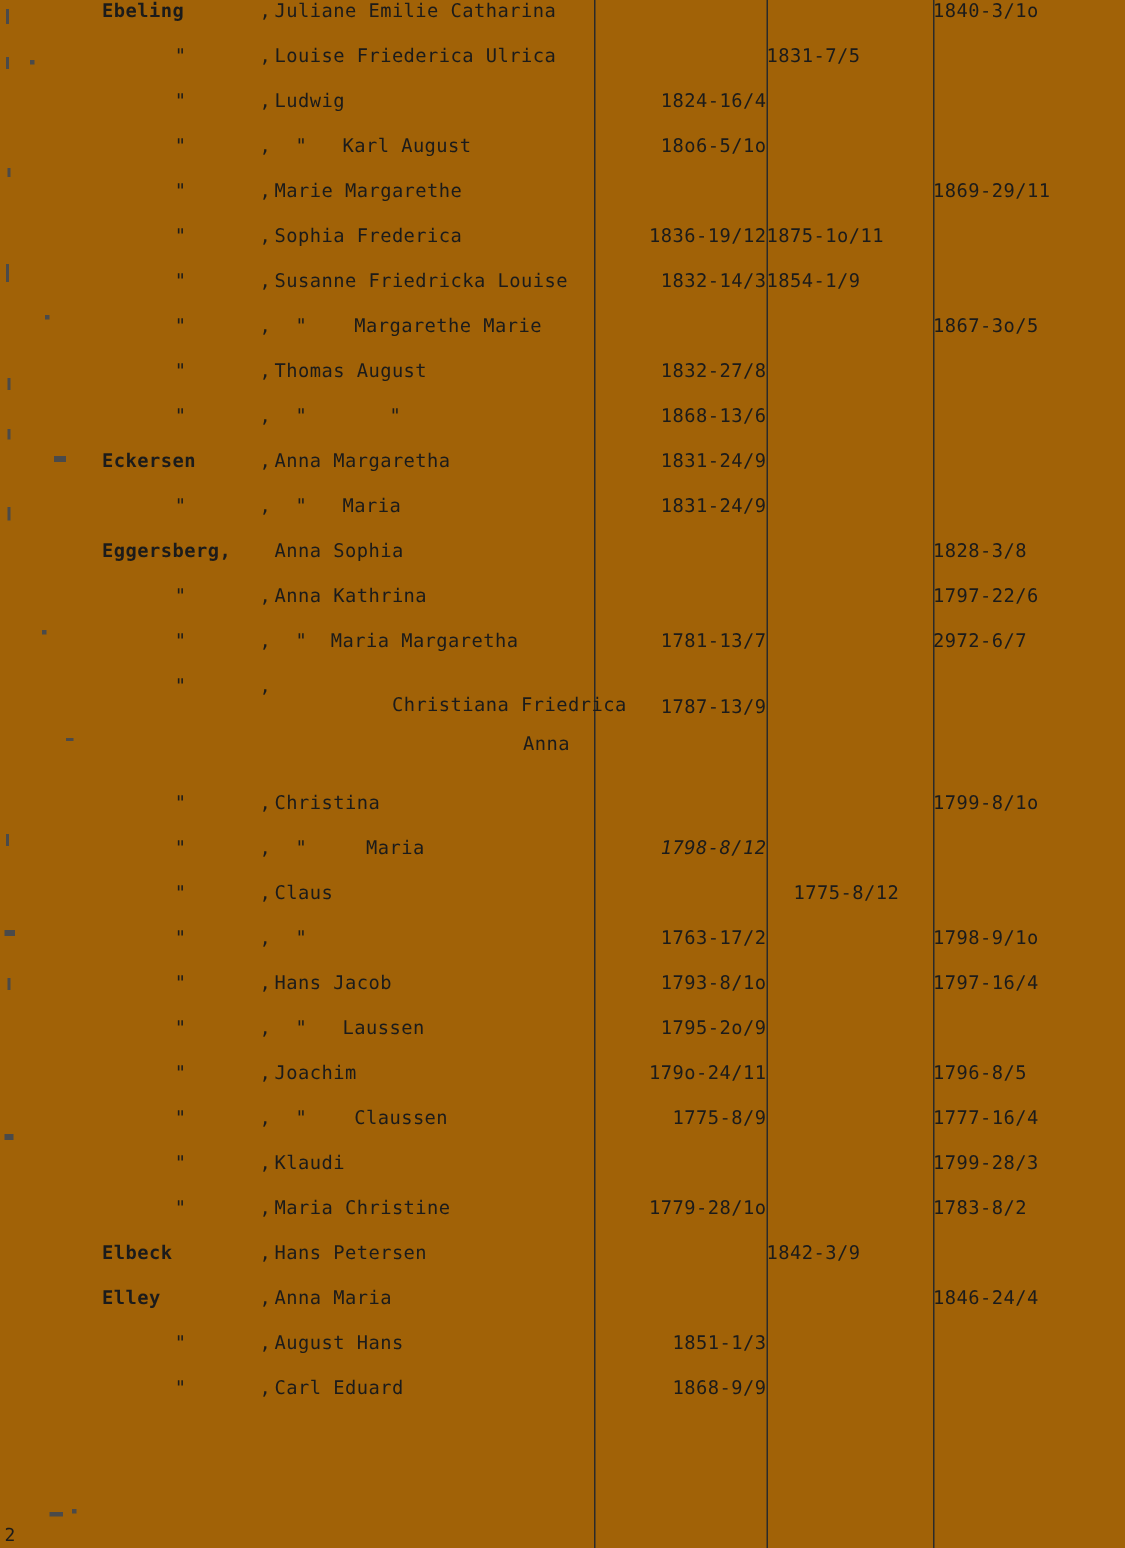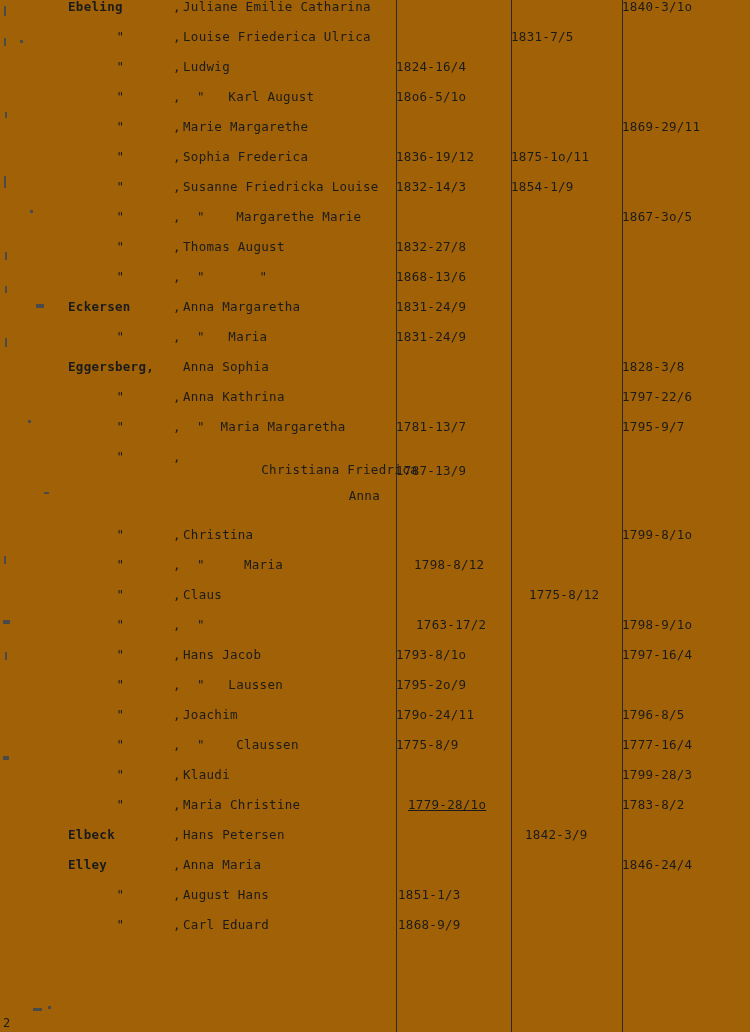--- a/index.html
+++ b/index.html
@@ -55,21 +55,21 @@
     font-size: 12.5px;
     line-height: 13px;
     color: #1b1b1b;
     letter-spacing: 0.3px;
     white-space: pre;
   }
   .c-mark   { width: 68px; }
   .c-sur    { width: 105px; }
   .c-comma  { width: 10px;  text-align: left; }
   .c-given  { width: 213px; }
-  .c-d1     { width: 115px; padding-left: 6px; }
+  .c-d1     { width: 115px; padding-left: 6px; text-align: right; }
   .c-d2     { width: 111px; padding-left: 7px; }
   .c-d3     { width: 128px; padding-left: 8px; }
 
   .row { height: 30px; }
   .surname   { font-weight: 700; }
   .ditto     { display: inline-block; width: 100%; text-align: center; }
   .ditto-in  { display: inline-block; padding-left: 14px; }
   .given-2nd { display: block; text-align: right; padding-right: 16px; }
 
   .page-number {
@@ -256,21 +256,21 @@
         <td class="c-d3">1797-22/6</td>
       </tr>
 
       <tr class="row">
         <td class="c-mark"></td>
         <td class="c-sur"><span class="ditto">"</span></td>
         <td class="c-comma">,</td>
         <td class="c-given"><span class="ditto-in">"  Maria Margaretha</span></td>
         <td class="c-d1">1781-13/7</td>
         <td class="c-d2"></td>
-        <td class="c-d3">1795-9/7</td>
+        <td class="c-d3">2972-6/7</td>
       </tr>
 
       <tr class="row" style="height:40px;">
         <td class="c-mark"></td>
         <td class="c-sur"><span class="ditto">"</span></td>
         <td class="c-comma">,</td>
         <td class="c-given">
           <span>Christiana Friedrica</span>
           <span class="given-2nd">Anna</span>
         </td>
@@ -287,21 +287,21 @@
         <td class="c-d1"></td>
         <td class="c-d2"></td>
         <td class="c-d3">1799-8/1o</td>
       </tr>
 
       <tr class="row">
         <td class="c-mark"></td>
         <td class="c-sur"><span class="ditto">"</span></td>
         <td class="c-comma">,</td>
         <td class="c-given"><span class="ditto-in">"     Maria</span></td>
-        <td class="c-d1" style="padding-left:18px;">1798-8/12</td>
+        <td class="c-d1" style="padding-left:18px;font-style:italic;">1798-8/12</td>
         <td class="c-d2"></td>
         <td class="c-d3"></td>
       </tr>
 
       <tr class="row">
         <td class="c-mark"></td>
         <td class="c-sur"><span class="ditto">"</span></td>
         <td class="c-comma">,</td>
         <td class="c-given">Claus</td>
         <td class="c-d1"></td>
@@ -367,32 +367,32 @@
         <td class="c-d1"></td>
         <td class="c-d2"></td>
         <td class="c-d3">1799-28/3</td>
       </tr>
 
       <tr class="row">
         <td class="c-mark"></td>
         <td class="c-sur"><span class="ditto">"</span></td>
         <td class="c-comma">,</td>
         <td class="c-given">Maria Christine</td>
-        <td class="c-d1" style="padding-left:12px;text-decoration:underline;">1779-28/1o</td>
+        <td class="c-d1" style="padding-left:12px;">1779-28/1o</td>
         <td class="c-d2"></td>
         <td class="c-d3">1783-8/2</td>
       </tr>
 
       <tr class="row">
         <td class="c-mark"></td>
         <td class="c-sur surname">Elbeck</td>
         <td class="c-comma">,</td>
         <td class="c-given">Hans Petersen</td>
         <td class="c-d1"></td>
-        <td class="c-d2" style="padding-left:14px;">1842-3/9</td>
+        <td class="c-d2" style="">1842-3/9</td>
         <td class="c-d3"></td>
       </tr>
 
       <tr class="row">
         <td class="c-mark"></td>
         <td class="c-sur surname">Elley</td>
         <td class="c-comma">,</td>
         <td class="c-given">Anna Maria</td>
         <td class="c-d1"></td>
         <td class="c-d2"></td>

